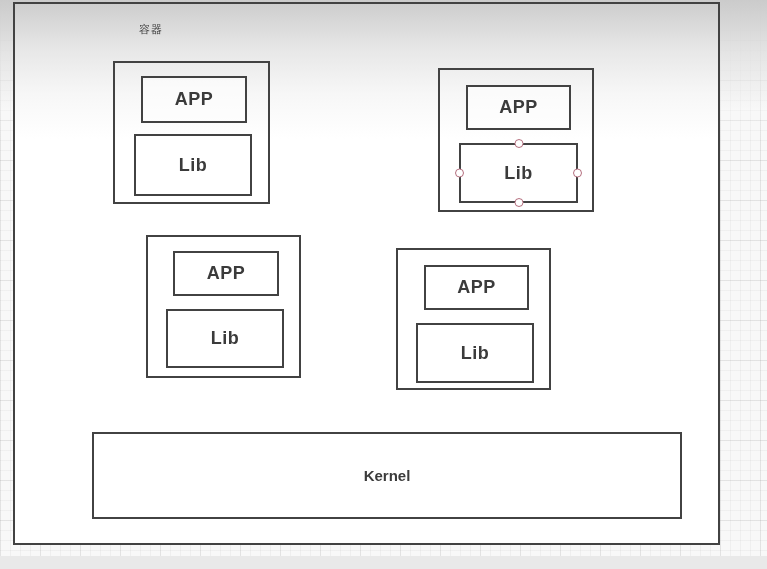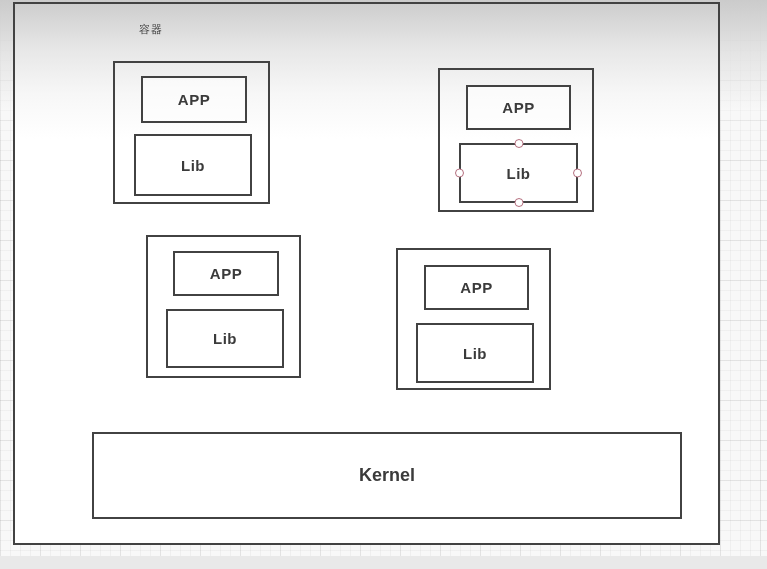--- a/index.html
+++ b/index.html
@@ -46,37 +46,37 @@
   .shape {
     position: absolute;
     border: 2px solid #424242;
     background: rgba(255,255,255,0.55);
     display: flex;
     align-items: center;
     justify-content: center;
   }
 
   .shape .lbl {
-    font-size: 15px;
+    font-size: 18px;
     font-weight: bold;
     color: #3b3b3b;
     letter-spacing: 0.5px;
   }
 
   .kernel-box {
     position: absolute;
     left: 90px; top: 430px;
     width: 590px; height: 87px;
     border: 2px solid #424242;
     background: #ffffff;
     display: flex;
     align-items: center;
     justify-content: center;
   }
-  .kernel-box .lbl { font-size: 18px; font-weight: bold; color: #3b3b3b; }
+  .kernel-box .lbl { font-size: 15px; font-weight: bold; color: #3b3b3b; }
 
   
   .handle {
     position: absolute;
     width: 9px; height: 9px;
     border: 1px solid #b5707f;
     background: #ffffff;
     border-radius: 50%;
     z-index: 5;
   }

